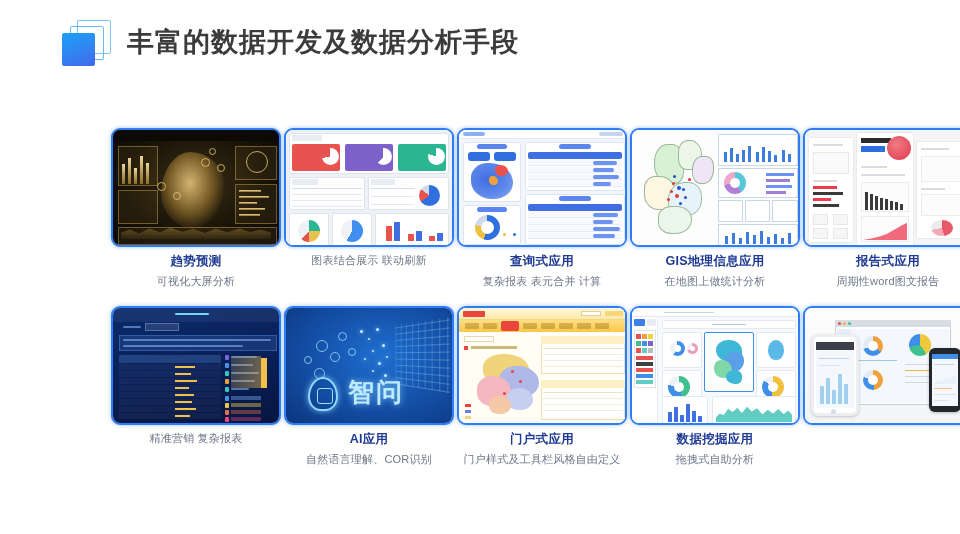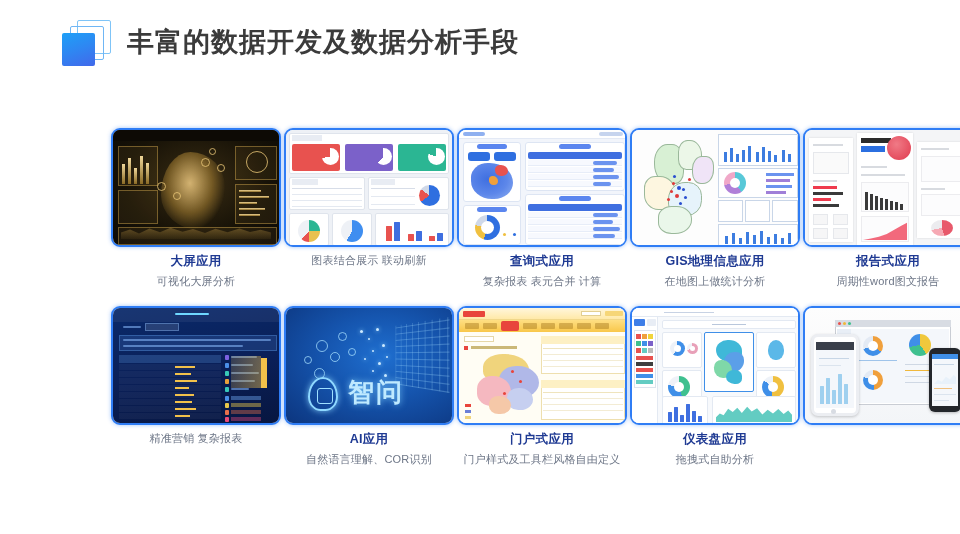--- a/index.html
+++ b/index.html
@@ -197,21 +197,21 @@
             <div class="gbar" style="left:126px;top:60px;width:22px;height:2px"></div>
             <div class="gbar" style="left:126px;top:66px;width:30px;height:2px"></div>
             <div class="gbar" style="left:126px;top:72px;width:18px;height:2px"></div>
             <div class="gbar" style="left:126px;top:78px;width:26px;height:2px"></div>
             <div class="gbar" style="left:126px;top:84px;width:21px;height:2px"></div>
             <div class="pnl" style="left:5px;top:97px;width:159px;height:18px"></div>
             <div class="wave"></div>
           </div>
         </div>
         <div class="cap">
-          <div class="t">大屏应用</div>
+          <div class="t">趋势预测</div>
           <div class="s">可视化大屏分析</div>
         </div>
       </div>
 
       <div class="card" style="left:245px;top:8px">
         <div class="thumb">
           <div class="fill c2">
             <div class="card-w" style="left:3px;top:3px;width:160px;height:41px"></div>
             <div class="hd" style="left:6px;top:5px;width:30px"></div>
             <div class="tile" style="left:6px;top:14px;width:48px;height:27px;background:#e8524f"></div>
@@ -643,21 +643,21 @@
             <div class="bar" style="left:48px;top:107px;width:4px;height:7px;background:#3f6fe0"></div>
             <div class="bar" style="left:54px;top:96px;width:4px;height:18px;background:#3f6fe0"></div>
             <div class="bar" style="left:60px;top:103px;width:4px;height:11px;background:#3f6fe0"></div>
             <div class="bar" style="left:66px;top:108px;width:4px;height:6px;background:#3f6fe0"></div>
 
             <div class="pane" style="left:80px;top:88px;width:84px;height:29px"></div>
             <div class="tealarea" style="left:84px;top:95px;width:76px;height:19px"></div>
           </div>
         </div>
         <div class="cap">
-          <div class="t">仪表盘应用</div>
+          <div class="t">数据挖掘应用</div>
           <div class="s">拖拽式自助分析</div>
         </div>
       </div>
 
       <div class="card" style="left:764px;top:8px">
         <div class="thumb">
           <div class="fill c10">
             <div class="mon" style="left:30px;top:12px;width:116px;height:85px"></div>
             <div class="monbar" style="left:30px;top:12px;width:116px;height:7px"></div>
             <div class="dot" style="left:33px;top:14px;width:3px;height:3px;background:#e8524f"></div>

